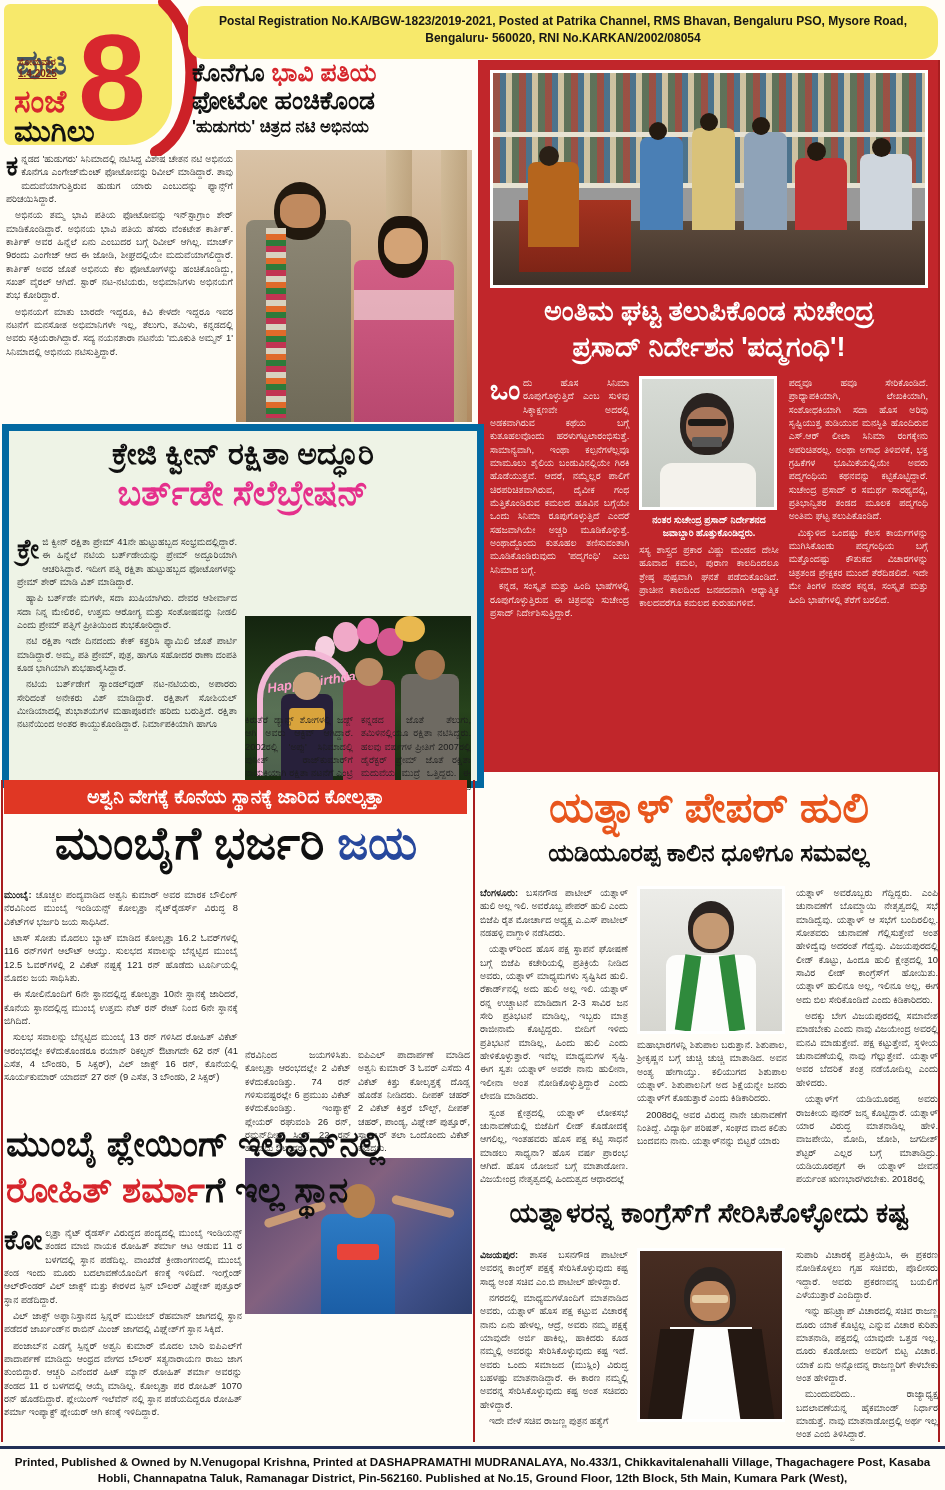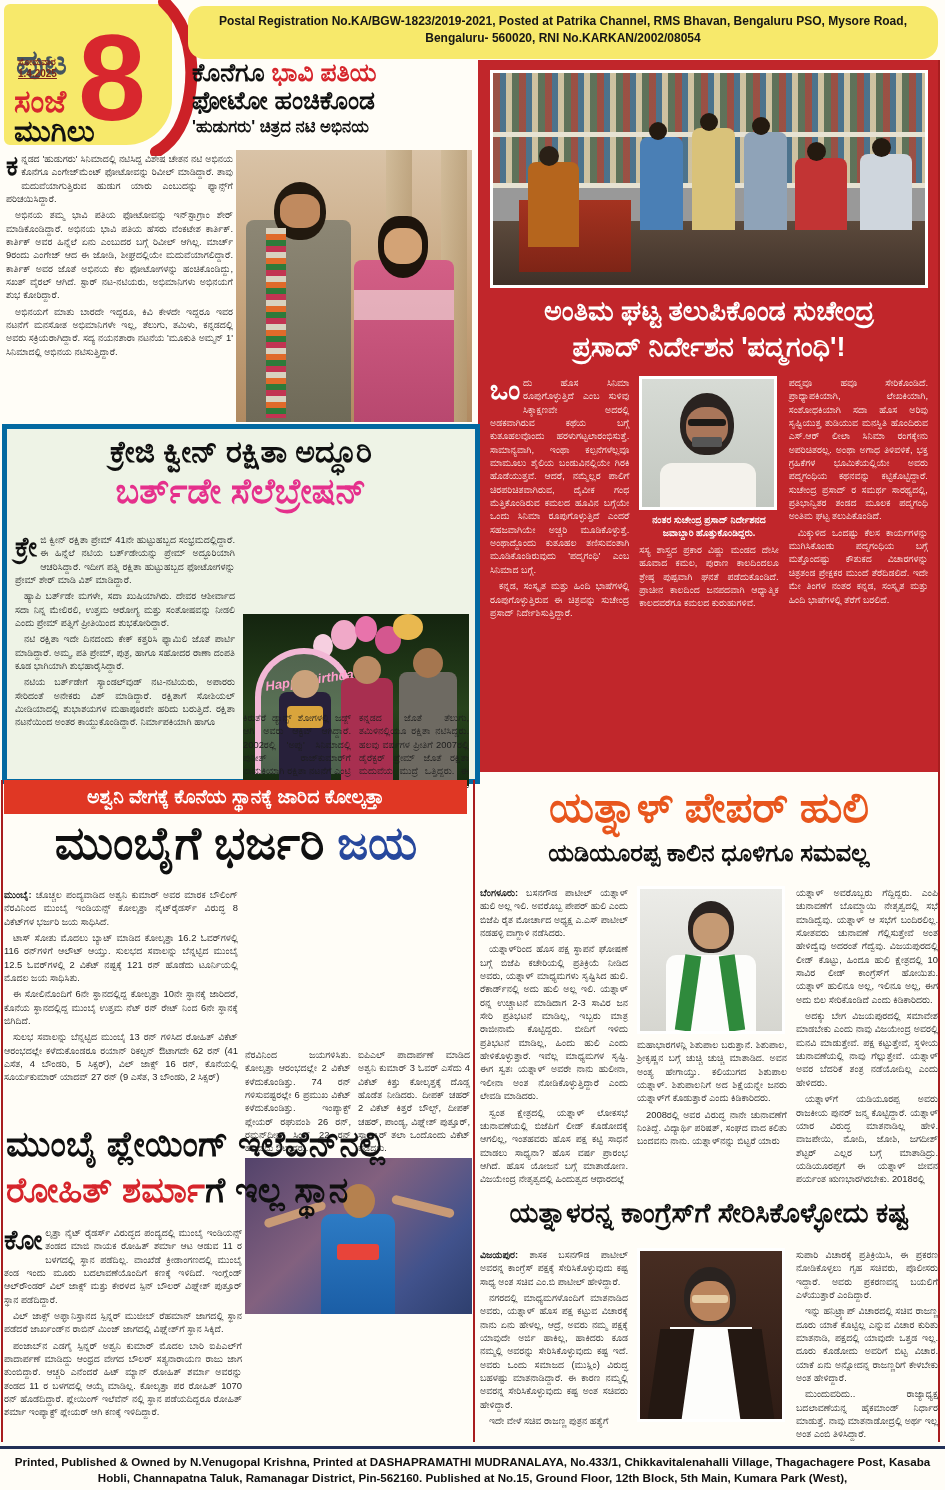--- a/index.html
+++ b/index.html
@@ -28,21 +28,21 @@
   .bt p{margin:0 0 3px;}
   .bt p.ind{text-indent:9px;}
   .dc{float:left;font-size:27px;line-height:.95;font-weight:bold;padding:2px 3px 0 0;color:#111;}
   .lead{font-weight:bold;}
   .wt{color:#fdf4ef;}
   .wt .dc{color:#fff;}
   
   .redbox{background:#c1262b;}
   .redbox .cap{font-size:9.3px;font-weight:bold;color:#fff;text-align:center;line-height:1.35;margin:4px 0;}
   
-  .panel{background:#eef3e6;border:5px solid #0369a1;}
+  .panel{background:#eef3e6;border:7px solid #0369a1;}
   .strap{background:#e03724;color:#fff;font-weight:800;text-align:center;}
   
   .photo{position:relative;overflow:hidden;background:#999;}
   .frame{border:3px solid #fff;}
   .ph-head{position:absolute;border-radius:50% 50% 45% 45%;background:#2a2320;}
   .shelves{position:absolute;left:0;top:0;right:0;height:52%;
     background:repeating-linear-gradient(90deg,#9a4436 0 7px,#3f6c8a 7px 13px,#d8c9a2 13px 19px,#556b4e 19px 26px);
     opacity:.85;}
   .shelfline{position:absolute;left:0;right:0;height:5px;background:#e7e2d2;}
   .tabletop{position:absolute;left:0;right:0;bottom:0;height:30%;background:linear-gradient(180deg,#5c4a3c,#3f3129);}

